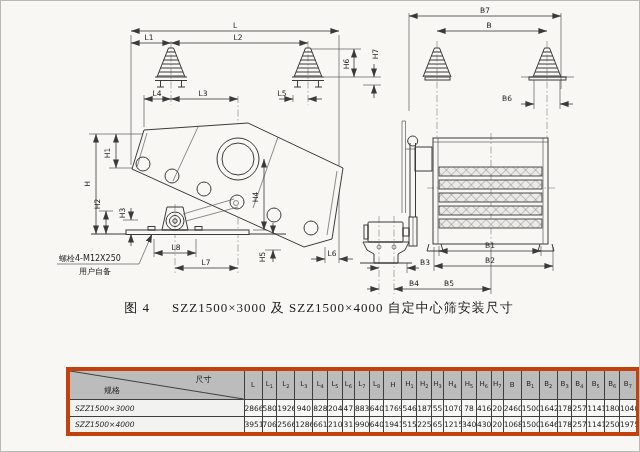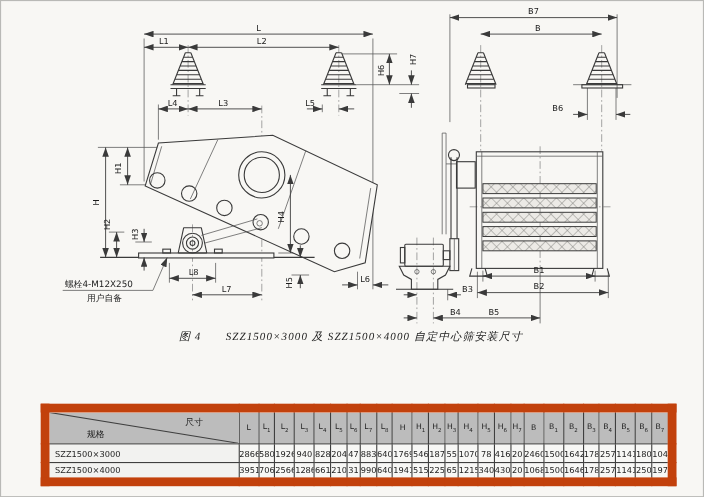--- a/index.html
+++ b/index.html
@@ -12,33 +12,33 @@
   .lnf{stroke:#3a3a3a;stroke-width:1;fill:#f8f7f4;}
   .thin{stroke:#5a5a5a;stroke-width:0.7;fill:none;}
   .ext{stroke:#5a5a5a;stroke-width:0.7;fill:none;}
   .dim{stroke:#3a3a3a;stroke-width:0.8;fill:none;}
   .cl{stroke:#8a8a8a;stroke-width:0.7;fill:none;stroke-dasharray:7 2.5 1.5 2.5;}
   .lbl{font-family:"DejaVu Sans",sans-serif;font-size:7.5px;fill:#1c1c1c;}
   .note{font-family:"DejaVu Sans",sans-serif;font-size:8px;fill:#1c1c1c;}
   .hrect{fill:url(#xh);stroke:#3a3a3a;stroke-width:0.9;}
   
   #caption{position:absolute;left:0;top:298px;width:636px;text-align:center;
-           font-family:"Liberation Serif","DejaVu Serif",serif;font-size:10px;
-           letter-spacing:1px;color:#1a1a1a;font-style:italic;}
+           font-family:"Liberation Serif","DejaVu Serif",serif;font-size:13px;
+           letter-spacing:1px;color:#1a1a1a;}
   #caption .fignum{margin-right:22px;}
   
   #tablewrap{position:absolute;left:36px;top:366px;}
   table{border-collapse:collapse;table-layout:fixed;width:570px;background:#f7f7f5;}
   th,td{border:1px solid #3f3f3f;padding:0;vertical-align:middle;overflow:hidden;
         font-family:"DejaVu Sans",sans-serif;font-weight:normal;}
-  table{border:8px solid #c2410c;}
+  table{border:4px solid #c2410c;margin-left:29px;}
   thead th{background:#bcbcbc;height:28px;font-size:7px;text-align:center;}
   thead th sub{font-size:5px;}
   tbody tr{height:17px;}
-  tbody th.spec{background:#f2f2f0;font-size:7.5px;text-align:left;padding-left:5px;}
+  tbody th.spec{background:#f2f2f0;font-size:7.5px;text-align:left;padding-left:5px;font-style:italic;}
   tbody td{background:#f7f7f5;font-size:7.5px;text-align:center;}
   th.corner{position:relative;background:#bcbcbc;}
   th.corner svg.diag{position:absolute;left:0;top:0;width:100%;height:100%;}
   th.corner .c-top{position:absolute;top:3px;right:32px;font-size:8px;}
   th.corner .c-bot{position:absolute;bottom:3px;left:34px;font-size:8px;}
 </style>
 </head>
 <body>
 
 <div id="page">

